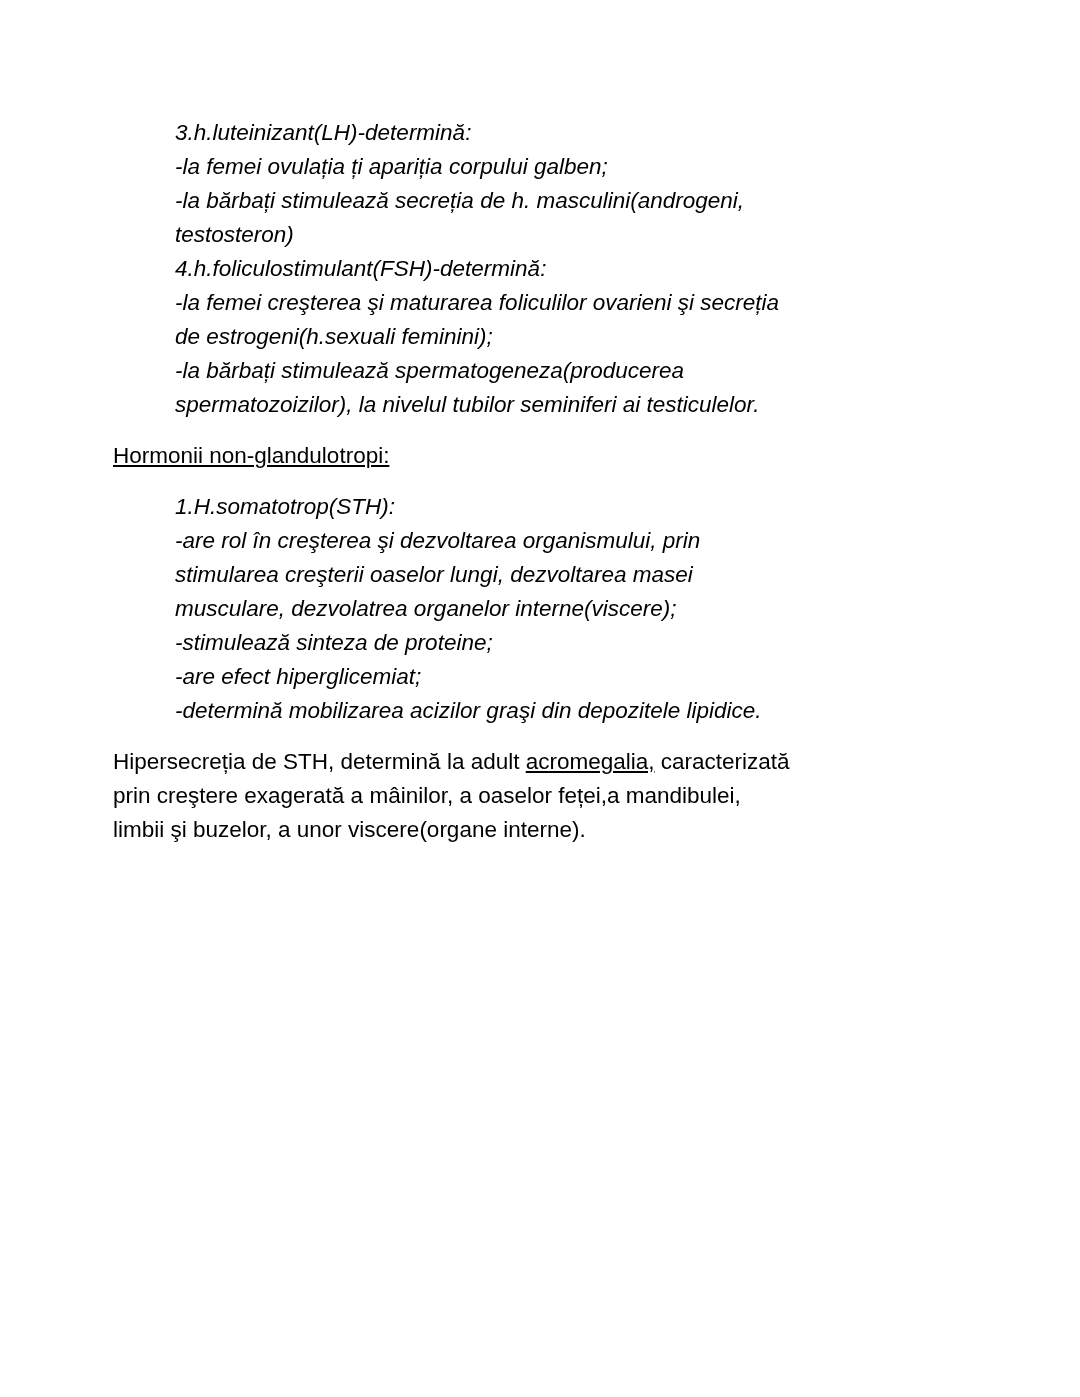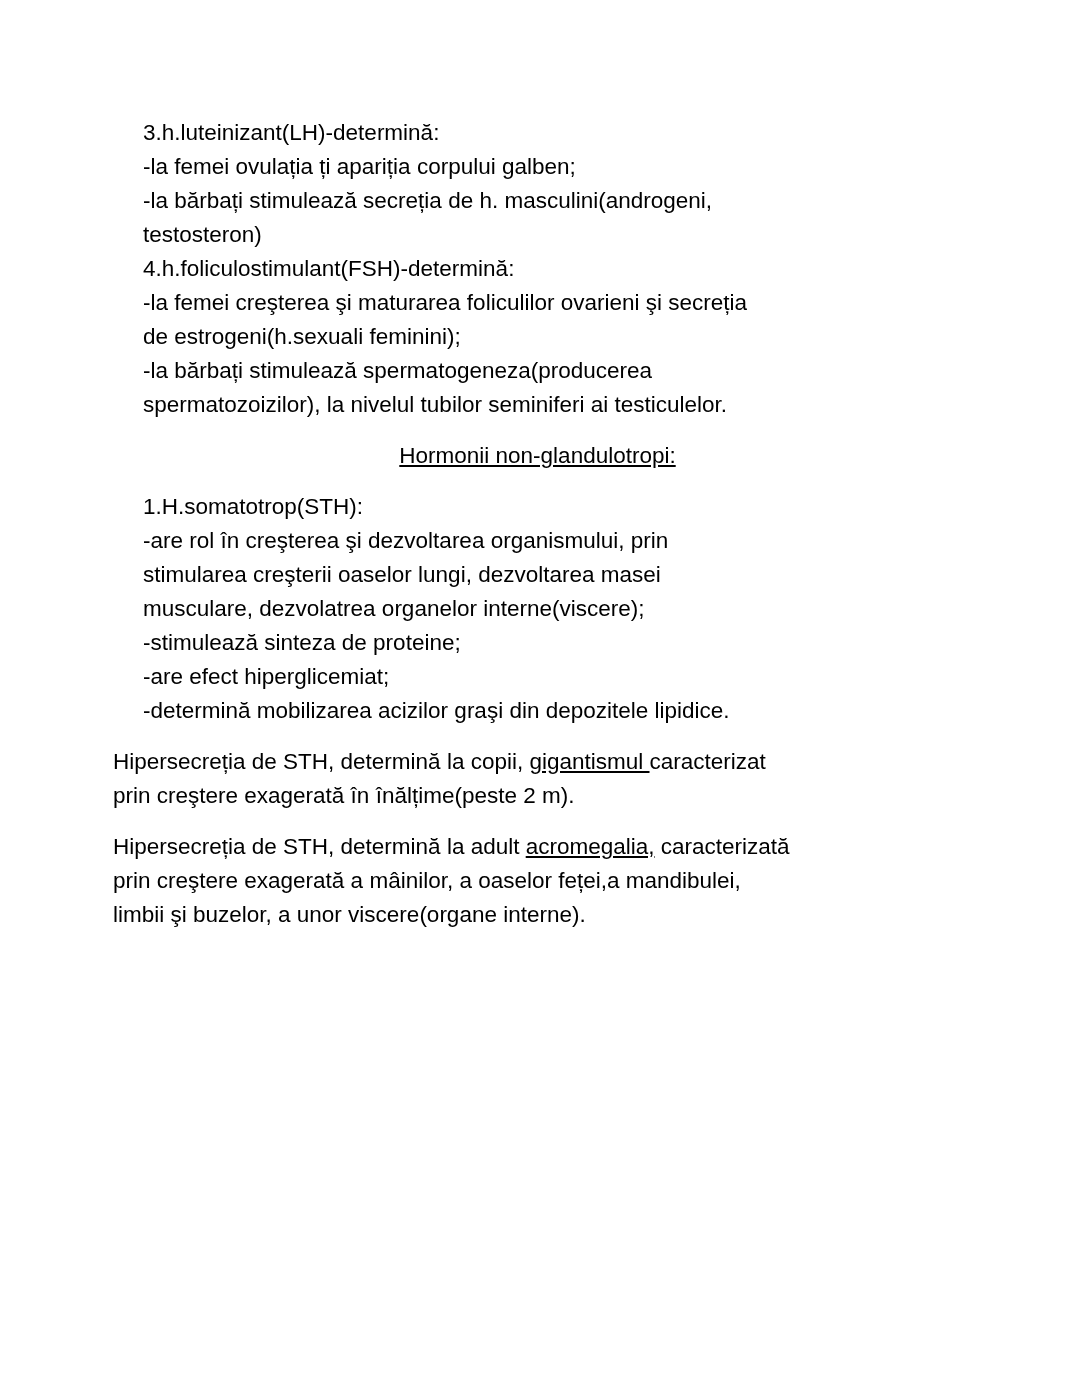--- a/index.html
+++ b/index.html
@@ -21,26 +21,26 @@
     overflow: hidden;
   }
   .content {
     width: 100%;
   }
   .block {
     margin: 0 0 17px 0;
     white-space: pre-line;
   }
   .block.indent {
-    margin-left: 30px;
+    margin-left: 62px;
+    font-style: italic;
   }
   .block.heading {
     margin-top: 4px;
     margin-bottom: 17px;
-    text-align: center;
   }
   .u {
     text-decoration: underline;
   }
 </style>
 </head>
 <body>
 
 <div class="page" style="background: rgb(255, 255, 255); color: rgb(0, 0, 0);">
   <div class="content">
@@ -54,19 +54,17 @@
 -la bărbați stimulează spermatogeneza(producerea
 spermatozoizilor), la nivelul tubilor seminiferi ai testiculelor.</span></p>
       <p class="block heading"><span class="u">Hormonii non-glandulotropi:</span></p>
       <p class="block indent"><span>1.H.somatotrop(STH):
 -are rol în creşterea şi dezvoltarea organismului, prin
 stimularea creşterii oaselor lungi, dezvoltarea masei
 musculare, dezvolatrea organelor interne(viscere);
 -stimulează sinteza de proteine;
 -are efect hiperglicemiat;
 -determină mobilizarea acizilor graşi din depozitele lipidice.</span></p>
-      <p class="block para"><span>Hipersecreția de STH, determină la copii, </span><span class="u">gigantismul </span><span>caracterizat
-prin creştere exagerată în înălțime(peste 2 m).</span></p>
       <p class="block para"><span>Hipersecreția de STH, determină la adult </span><span class="u">acromegalia,</span><span> caracterizată
 prin creştere exagerată a mâinilor, a oaselor feței,a mandibulei,
 limbii şi buzelor, a unor viscere(organe interne).</span></p>
     </div>
 </div>
 
 </body></html>

